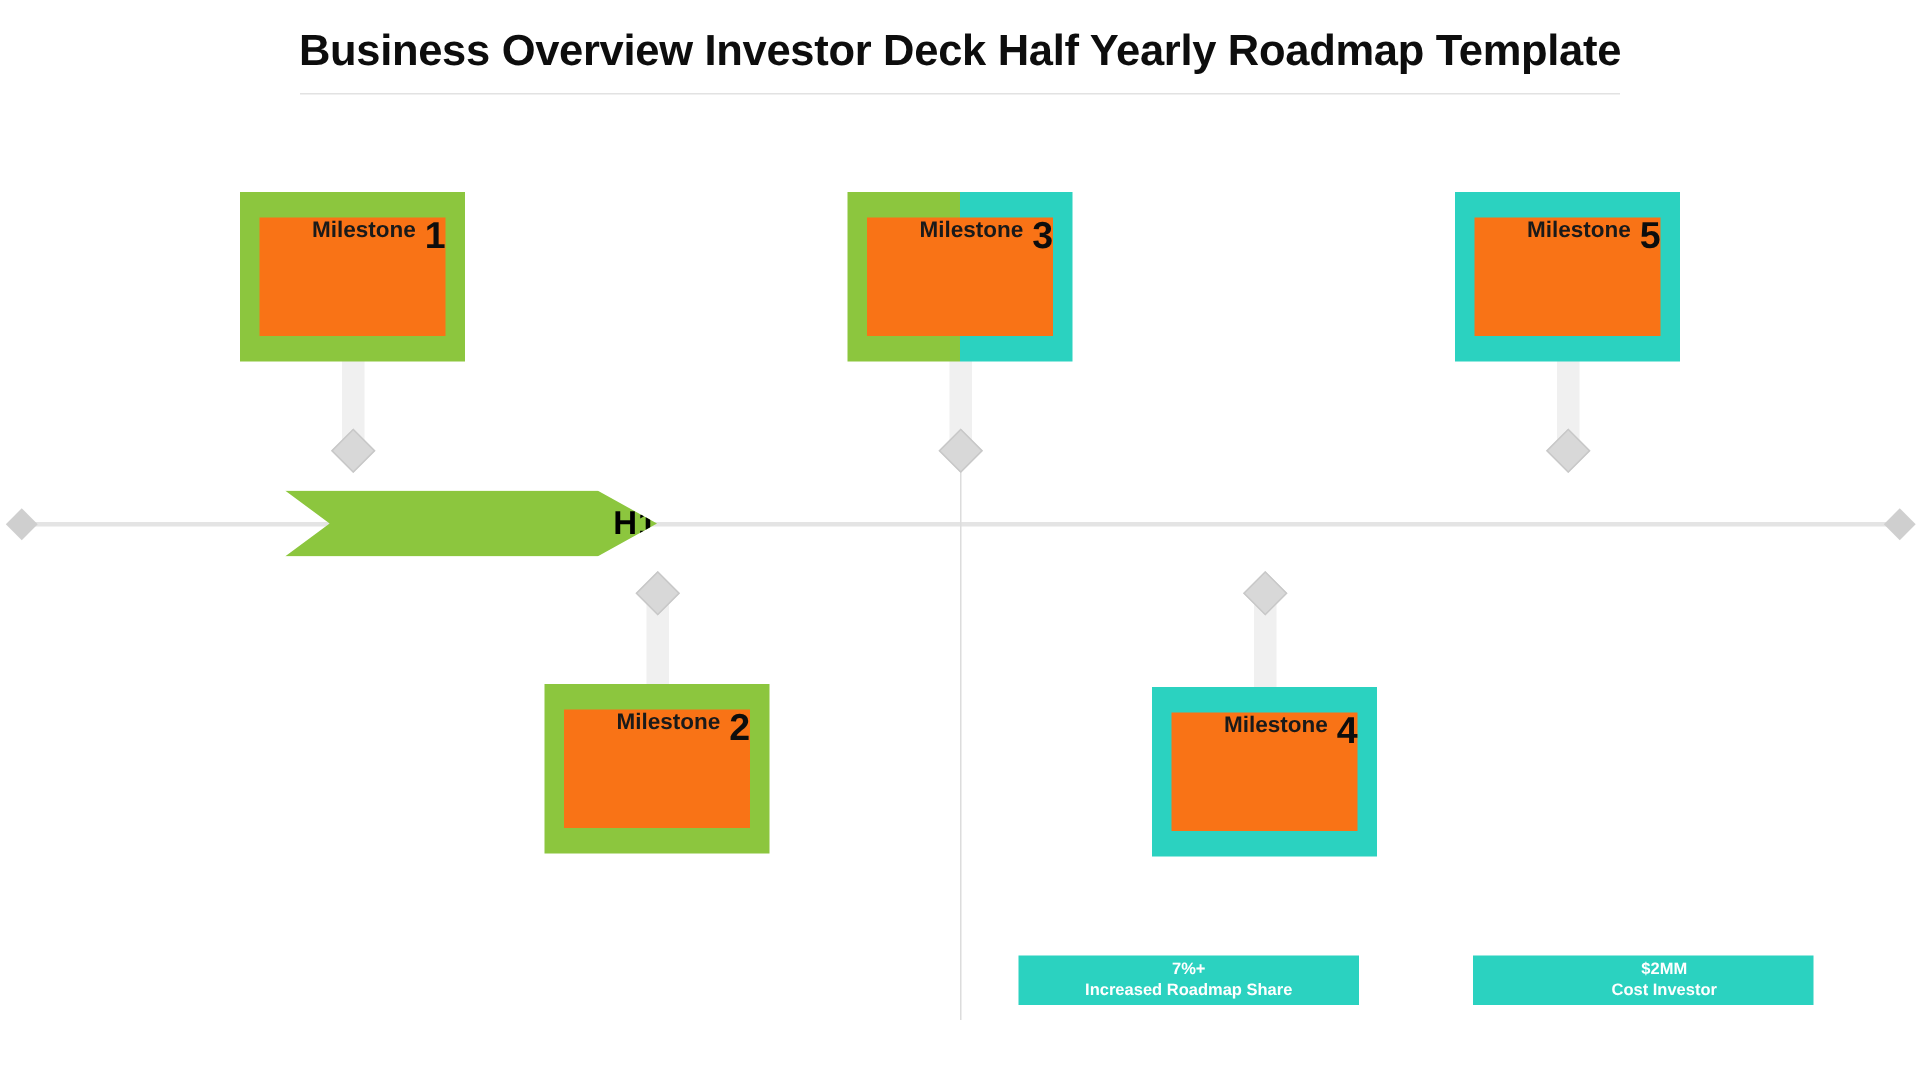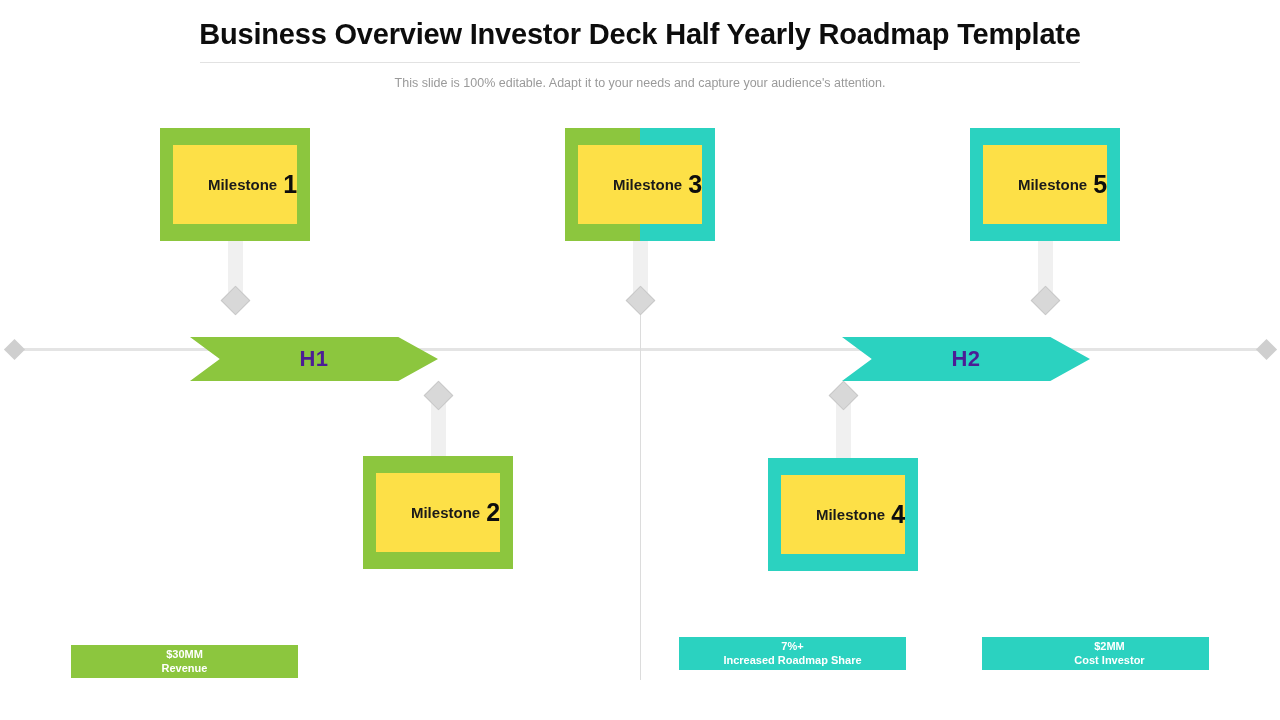--- a/index.html
+++ b/index.html
@@ -80,26 +80,26 @@
     left: 640px;
     top: 296px;
     width: 1px;
     height: 384px;
     background: #dcdcdc;
   }
 
   
   .period-arrow {
     position: absolute;
-    top: 337px;
+    top: 327px;
     height: 44px;
     display: flex;
     align-items: center;
-    justify-content: center;
-    color: #4c1d95;
+    justify-content: flex-end;
+    color: #000000;
     font-size: 22px;
     font-weight: bold;
     letter-spacing: 0.5px;
     clip-path: polygon(0 0, 84% 0, 100% 50%, 84% 100%, 0 100%, 12% 50%);
   }
   .period-arrow.h1 {
     left: 190px;
     width: 248px;
     background: #8cc63e;
   }
@@ -114,25 +114,24 @@
     position: absolute;
     width: 150px;
     height: 113px;
     box-sizing: border-box;
     padding: 17px;
     display: flex;
     align-items: center;
     justify-content: center;
   }
   .milestone .inner {
-    background: #fde047;
+    background: #f97316;
     width: 100%;
     height: 100%;
     display: flex;
-    align-items: center;
     justify-content: center;
     white-space: nowrap;
     padding-left: 35px;
   }
   .milestone.green { background: #8cc63e; }
   .milestone.teal  { background: #2bd2c0; }
   .milestone.split {
     background: linear-gradient(to right, #8cc63e 0%, #8cc63e 50%, #2bd2c0 50%, #2bd2c0 100%);
   }
   .ms-label {
@@ -200,33 +199,29 @@
     height: 22px;
   }
 </style>
 </head>
 <body>
 
 <div class="slide">
 
   <div class="slide-title">Business Overview Investor Deck Half Yearly Roadmap Template</div>
   <div class="title-rule"></div>
-  <div class="slide-subtitle">This slide is 100% editable. Adapt it to your needs and capture your audience's attention.</div>
 
   <div class="axis-line"></div>
   <div class="axis-cap left"></div>
   <div class="axis-cap right"></div>
   <div class="half-divider"></div>
 
   <div class="period-arrow h1">
     <span>H1</span>
   </div>
-  <div class="period-arrow h2">
-    <span>H2</span>
-  </div>
 
   <div class="stem" style="left:228px; top:233px; height:72px;"></div>
   <div class="diamond" style="left:225px; top:290px;"></div>
   <div class="milestone green" style="left:160px; top:128px;">
     <div class="inner">
       <span class="ms-label">Milestone</span>
       <span class="ms-num">1</span>
     </div>
   </div>
 
@@ -259,26 +254,20 @@
 
   <div class="stem" style="left:1038px; top:233px; height:72px;"></div>
   <div class="diamond" style="left:1035px; top:290px;"></div>
   <div class="milestone teal" style="left:970px; top:128px;">
     <div class="inner">
       <span class="ms-label">Milestone</span>
       <span class="ms-num">5</span>
     </div>
   </div>
 
-  <div class="stat green" style="left:71px; width:227px; top:645px;">
-    <div class="stat-text">
-      <span class="stat-value">$30MM</span>
-      <span class="stat-caption">Revenue</span>
-    </div>
-  </div>
 
 
   <div class="stat teal" style="left:679px; width:227px; top:637px;">
     <div class="stat-text">
       <span class="stat-value">7%+</span>
       <span class="stat-caption">Increased Roadmap Share</span>
     </div>
   </div>
 
   <div class="stat teal" style="left:982px; width:227px; top:637px;padding-left:28px;">

